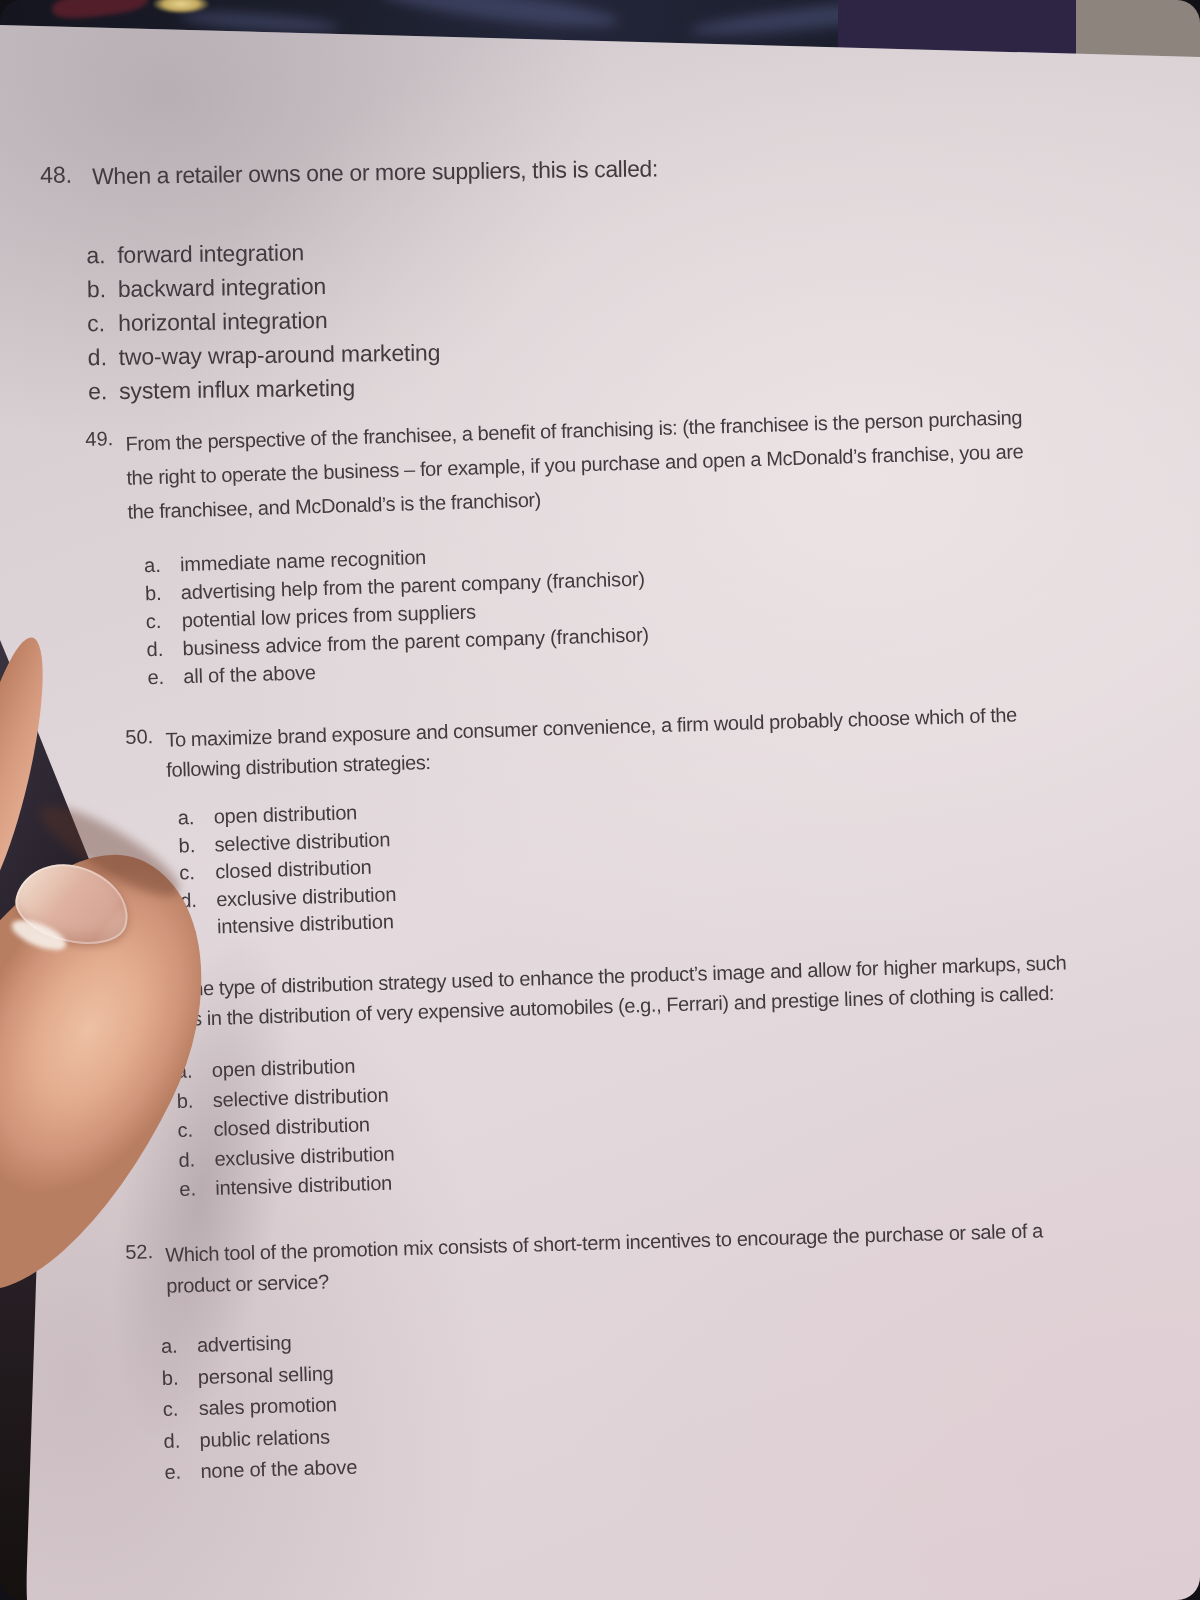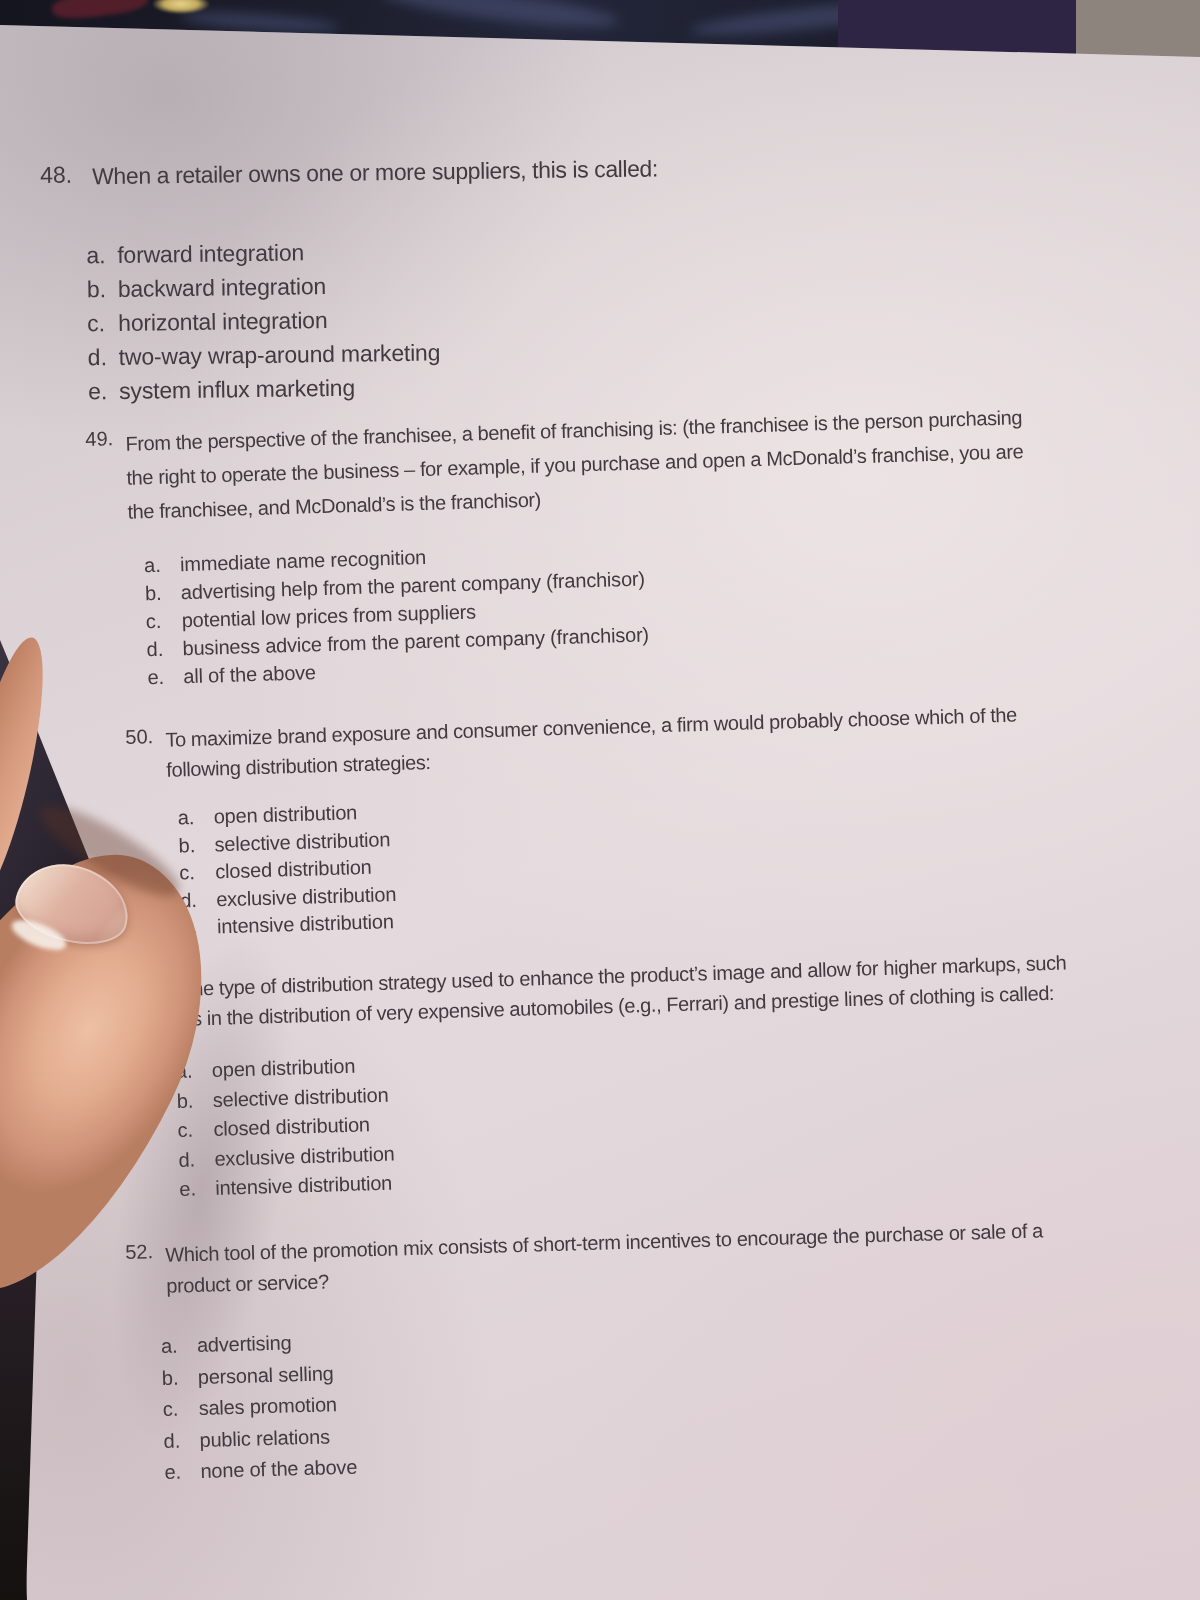--- a/index.html
+++ b/index.html
@@ -1,19 +1,20 @@
 <!DOCTYPE html>
 <html><head>
 <meta charset="utf-8">
 <style>
   html,body{margin:0;padding:0;background:#111017;}
   #canvas{
     position:relative;width:1200px;height:1600px;overflow:hidden;
     font-family:"Liberation Sans", sans-serif;
     background:#17161d;
+    border-radius:23px;
   }
   
   .jacket{position:absolute;left:0;top:0;width:920px;height:70px;
     background:linear-gradient(100deg,#14151f 0%,#1c1e2c 35%,#232639 60%,#1a1c2a 100%);}
   .fold{position:absolute;background:rgba(86,96,140,0.45);border-radius:50%;filter:blur(6px);}
   .fold1{left:380px;top:-6px;width:240px;height:26px;transform:rotate(7deg);}
   .fold2{left:690px;top:6px;width:260px;height:22px;transform:rotate(-6deg);}
   .fold3{left:180px;top:14px;width:160px;height:16px;transform:rotate(4deg);}
   .wall-purple{position:absolute;left:838px;top:0;width:248px;height:62px;background:#2e2545;}
   .wall-gray{position:absolute;left:1076px;top:0;width:124px;height:60px;background:#8d847e;}

